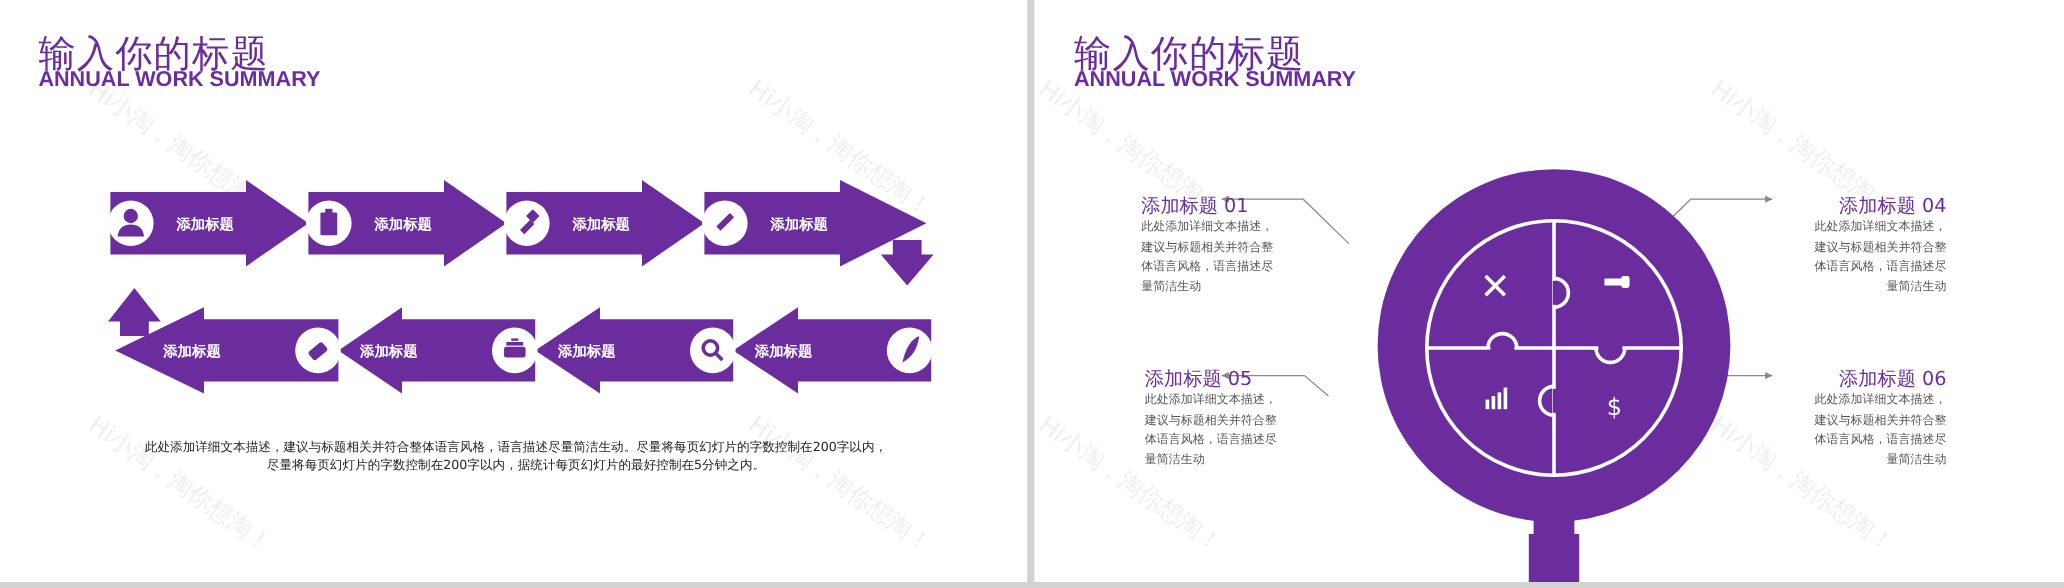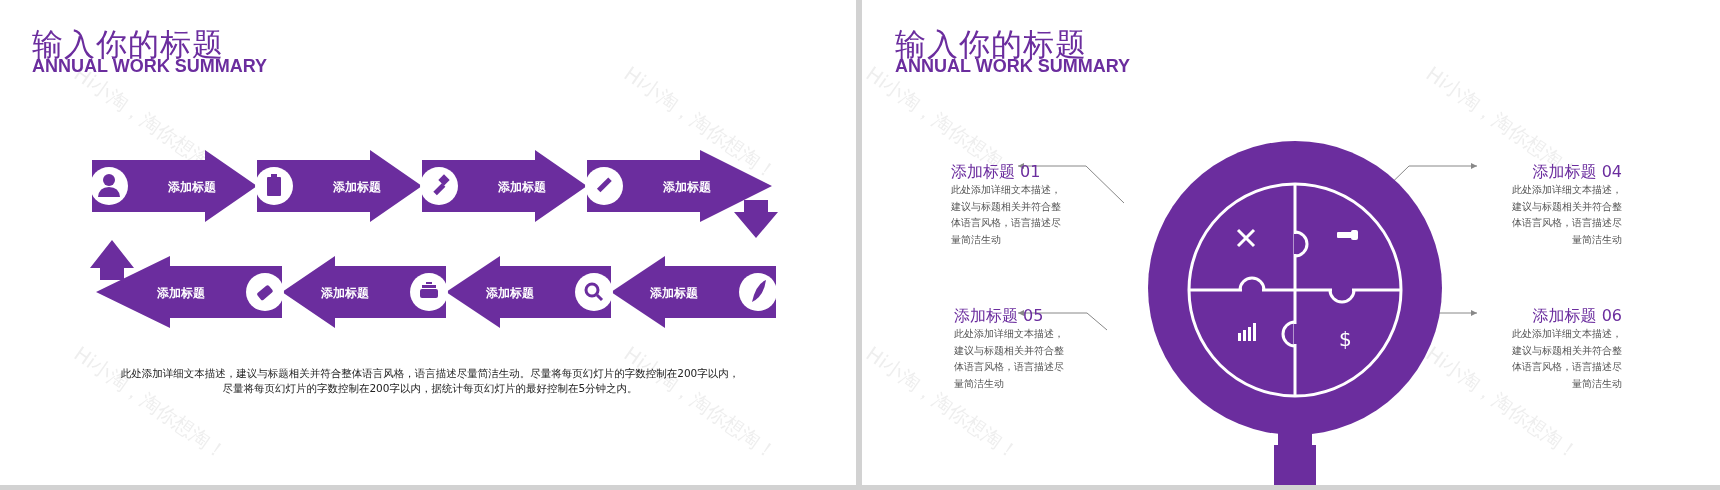--- a/index.html
+++ b/index.html
@@ -4,21 +4,21 @@
 <style>
   * { box-sizing: border-box; margin: 0; padding: 0; }
   html, body { width: 1720px; height: 490px; overflow: hidden; background: #d2d2d2; }
   body { position: relative; font-family: "DejaVu Sans", "Liberation Sans", sans-serif; }
   .slide { position: absolute; top: 0; height: 485px; background: #ffffff; overflow: hidden; }
   #slide-left { left: 0; width: 856px; }
   #slide-right { left: 862px; width: 858px; }
   .title { position: absolute; left: 32px; top: 24px; font-size: 31px; font-weight: normal; color: #6b2d9e; letter-spacing: 1px; }
   .subtitle { position: absolute; left: 32px; top: 56px; font-size: 18px; font-weight: bold; color: #6b2d9e; font-family: "Liberation Sans", sans-serif; }
   svg.layer { position: absolute; left: 0; top: 0; }
-  .arrow-label { position: absolute; color: #fff; font-size: 12px; font-weight: bold; width: 90px; text-align: center; }
+  .arrow-label { position: absolute; color: #fff; font-size: 12px; font-weight: bold; width: 90px; text-align: left; }
   .body-text { position: absolute; left: 80px; top: 366px; width: 700px; font-size: 10.5px; line-height: 14.5px; color: #222; text-align: center; }
   .item-title { position: absolute; font-size: 16px; font-weight: normal; color: #6b2d9e; }
   .item-desc { position: absolute; font-size: 10px; line-height: 16.5px; color: #555; width: 150px; }
   .right-align { text-align: right; }
   .watermark { position: absolute; color: rgba(160,160,160,0.18); font-size: 20px; transform: rotate(35deg); white-space: nowrap; pointer-events: none; }
 </style>
 </head>
 <body>
 
 <div class="slide" id="slide-left">

